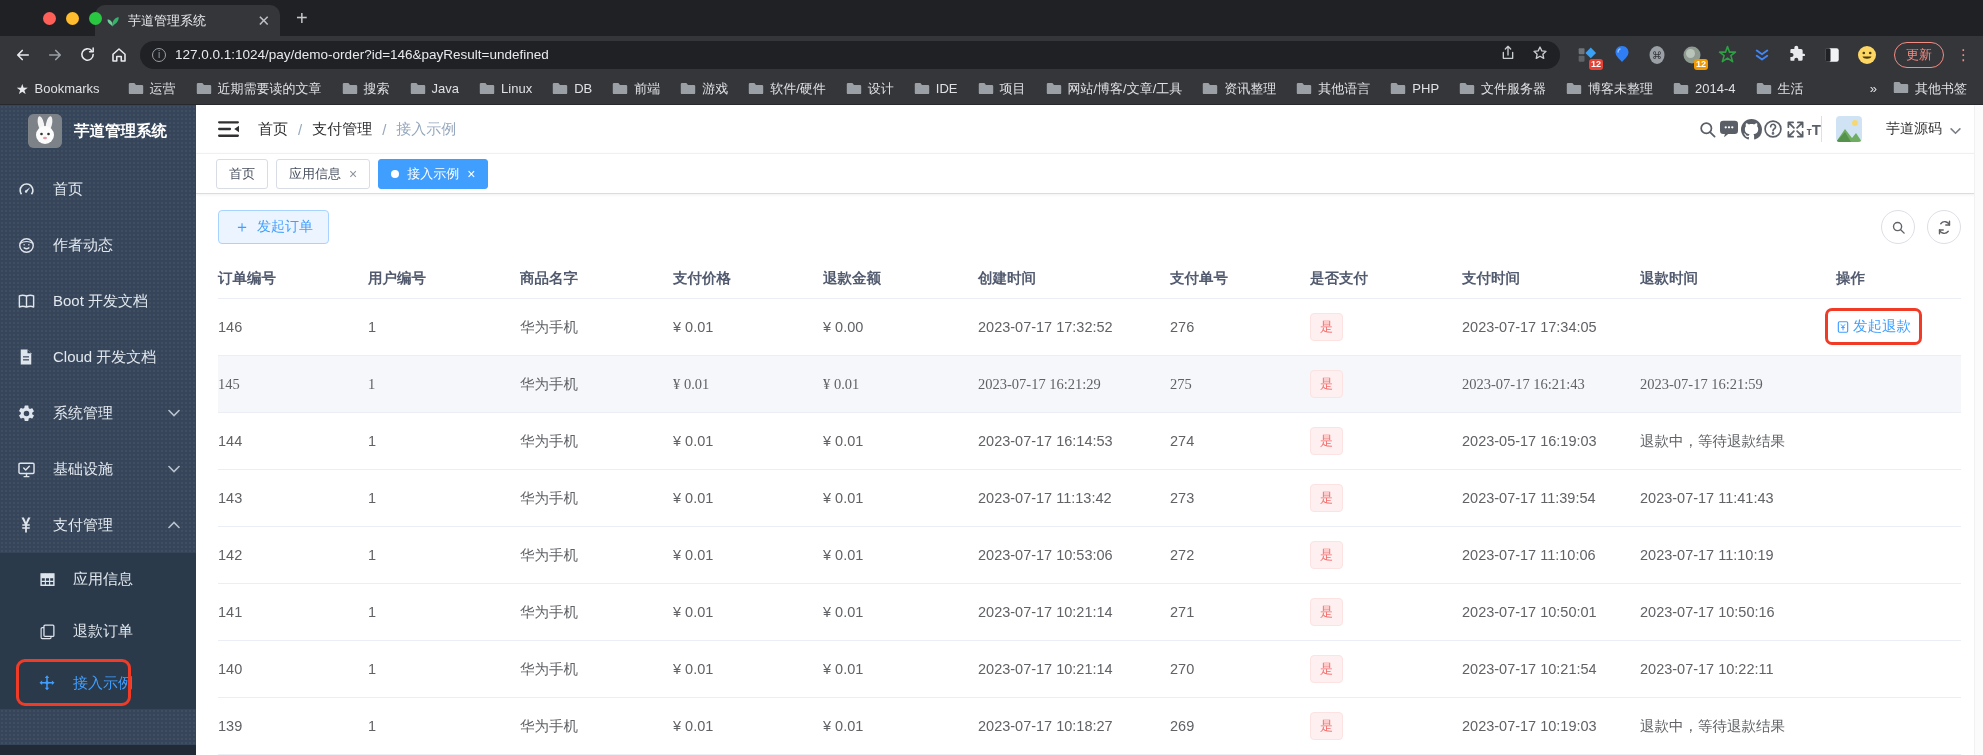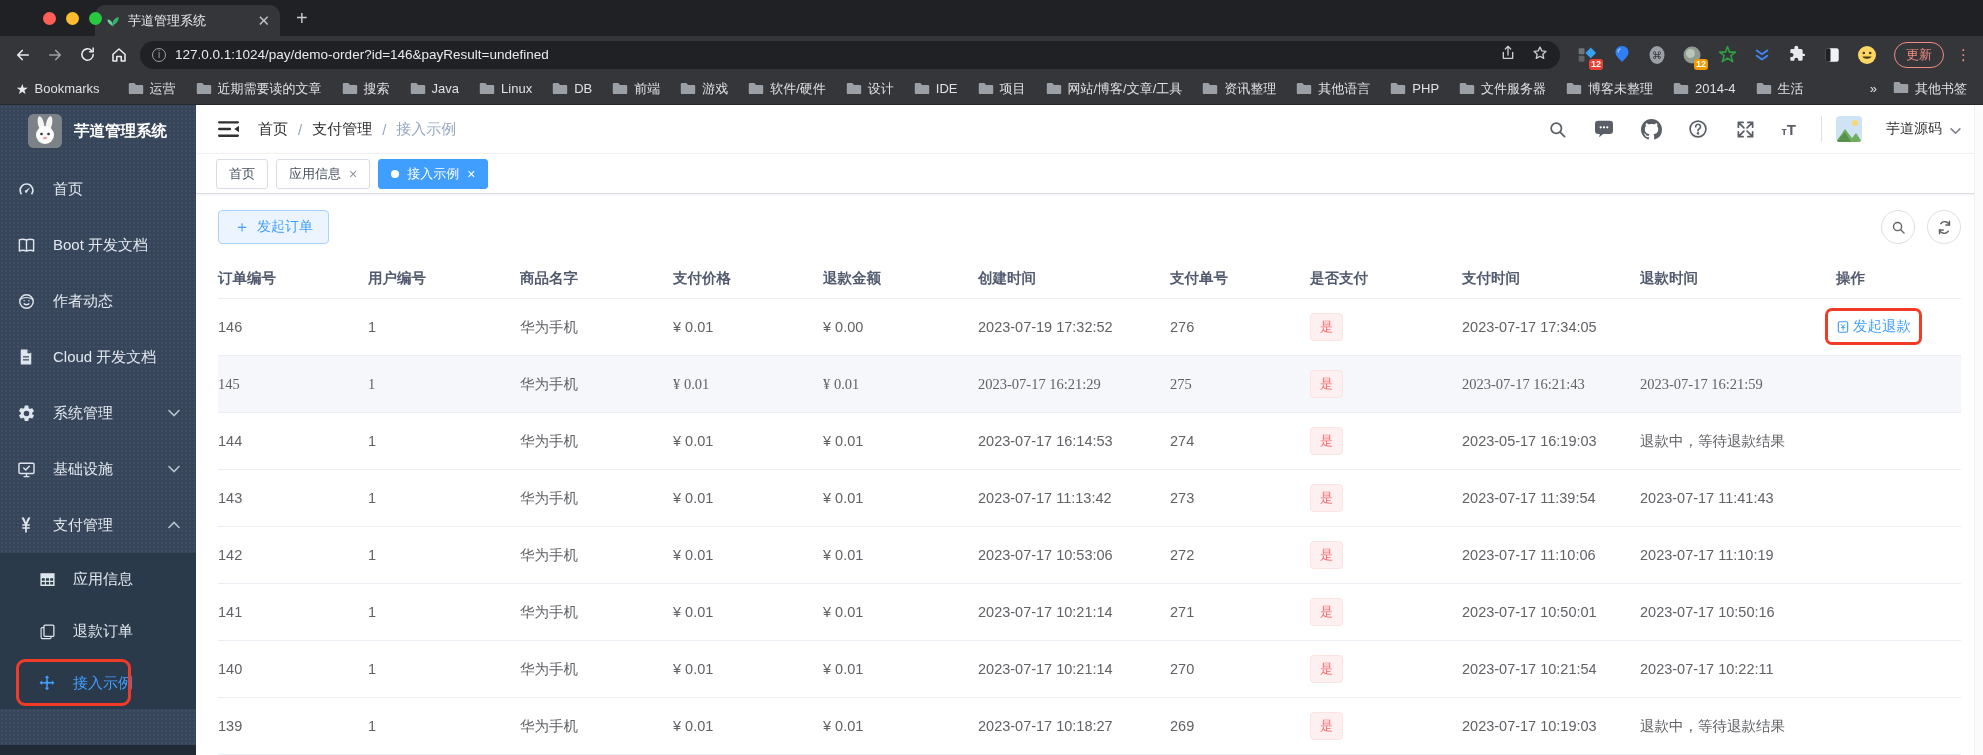--- a/index.html
+++ b/index.html
@@ -59,21 +59,21 @@
   .sidebar-bottom { position:absolute; left:0; right:0; bottom:0; height:10px; background:#202b37; }
 
   .main { flex:1; display:flex; flex-direction:column; background:#fff; position:relative; min-width:0; }
 
   .page-header { height:50px; display:flex; align-items:center; padding:0 22px 0 20px; }
   .fold-btn { width:24px; height:24px; display:flex; align-items:center; justify-content:center; cursor:pointer; color:#303133; }
   .breadcrumb { display:flex; align-items:center; gap:10px; margin-left:18px; font-size:15px; }
   .crumb { color:#303133; cursor:pointer; }
   .crumb-sep { color:#97a8be; }
   .crumb.last { color:#97a8be; cursor:default; }
-  .header-right { margin-left:auto; display:flex; align-items:center; gap:25px; color:#5a5e66; }
+  .header-right { margin-left:auto; display:flex; align-items:center; color:#5a5e66; }
   .hicon { width:22px; height:22px; display:flex; align-items:center; justify-content:center; cursor:pointer; }
   .tt-icon { font-size:15px; color:#5a5e66; font-weight:bold; cursor:pointer; }
   .tt-icon small { font-size:11px; font-weight:bold; }
   .user-box { display:flex; align-items:center; gap:8px; cursor:pointer; border-left:1px solid #e0e0e0; padding-left:14px; }
   .user-avatar { width:26px; height:26px; border-radius:4px; overflow:hidden; flex:none; }
   .user-name { font-size:14px; color:#333; white-space:nowrap;margin-left:16px; }
   .user-caret { color:#7a7f87; display:flex; margin-top:4px; }
 
   .tags-bar { height:42px; display:flex; align-items:center; padding:0 20px; gap:8px; border-top:1px solid #f0f0f0;
               border-bottom:1px solid #d8dce5; box-shadow:0 1px 3px rgba(0,21,41,.06); }
@@ -426,38 +426,38 @@
           <span class="mi-icon">
             <svg width="19" height="19" viewBox="0 0 24 24" fill="#dfe5ec">
               <path d="M12 4a9 9 0 00-9 9c0 2.1.72 4 1.93 5.55l1.56-1.28A7 7 0 1117.5 17.3l1.57 1.27A9 9 0 0012 4z"></path>
               <path d="M13.1 14.6l3.6-5.3-5.3 3.6a1.6 1.6 0 101.7 1.7z"></path>
             </svg>
           </span>
           <span>首页</span>
         </div>
         <div class="menu-item">
           <span class="mi-icon">
-            <svg width="19" height="19" viewBox="0 0 24 24" fill="none" stroke="#dfe5ec" stroke-width="1.8" stroke-linejoin="round">
-              <path d="M3 5c2.6-1.3 5.4-1.3 9 0 3.6-1.3 6.4-1.3 9 0v14c-2.6-1.3-5.4-1.3-9 0-3.6-1.3-6.4-1.3-9 0z"></path>
-              <path d="M12 5v14"></path>
-            </svg>
-          </span>
-          <span>Boot 开发文档</span>
-        </div>
-        <div class="menu-item">
-          <span class="mi-icon">
             <svg width="19" height="19" viewBox="0 0 24 24" fill="none" stroke="#dfe5ec" stroke-width="1.8">
               <circle cx="12" cy="12" r="8.5"></circle>
               <circle cx="9" cy="11" r="0.9" fill="#dfe5ec" stroke="none"></circle>
               <circle cx="15" cy="11" r="0.9" fill="#dfe5ec" stroke="none"></circle>
               <path d="M9 15c1.8 1.4 4.2 1.4 6 0" stroke-linecap="round"></path>
               <path d="M3.8 9.5C6 8 9 7 12 7s6 1 8.2 2.5" stroke-width="1.4"></path>
             </svg>
           </span>
           <span>作者动态</span>
+        </div>
+        <div class="menu-item">
+          <span class="mi-icon">
+            <svg width="19" height="19" viewBox="0 0 24 24" fill="none" stroke="#dfe5ec" stroke-width="1.8" stroke-linejoin="round">
+              <path d="M3 5c2.6-1.3 5.4-1.3 9 0 3.6-1.3 6.4-1.3 9 0v14c-2.6-1.3-5.4-1.3-9 0-3.6-1.3-6.4-1.3-9 0z"></path>
+              <path d="M12 5v14"></path>
+            </svg>
+          </span>
+          <span>Boot 开发文档</span>
         </div>
         <div class="menu-item">
           <span class="mi-icon">
             <svg width="18" height="18" viewBox="0 0 24 24" fill="#dfe5ec">
               <path d="M5 2h9l5 5v15H5z"></path>
               <path d="M14 2v5h5" fill="#36455a"></path>
               <rect x="8" y="11" width="8" height="1.6" fill="#36455a"></rect>
               <rect x="8" y="15" width="8" height="1.6" fill="#36455a"></rect>
             </svg>
           </span>
@@ -660,21 +660,21 @@
             <span>退款时间</span>
             <span>操作</span>
           </div>
         <div id="table-body">
             <div class="trow drow">
               <span>146</span>
               <span>1</span>
               <span>华为手机</span>
               <span>¥ 0.01</span>
               <span>¥ 0.00</span>
-              <span>2023-07-19 17:32:52</span>
+              <span>2023-07-17 17:32:52</span>
               <span>276</span>
               <span><span class="ptag">是</span></span>
               <span>2023-07-17 17:34:05</span>
               <span></span>
               <span><span class="action-link">
                   <span style="display:flex">
                     <svg width="14" height="14" viewBox="0 0 24 24" fill="none" stroke="#409eff" stroke-width="2" stroke-linejoin="round">
                       <rect x="4" y="3" width="16" height="18" rx="2"></rect>
                       <path d="M9 8l3 3.5L15 8M12 11v6M9.5 13h5" stroke-linecap="round" stroke-width="1.7"></path>
                     </svg>

